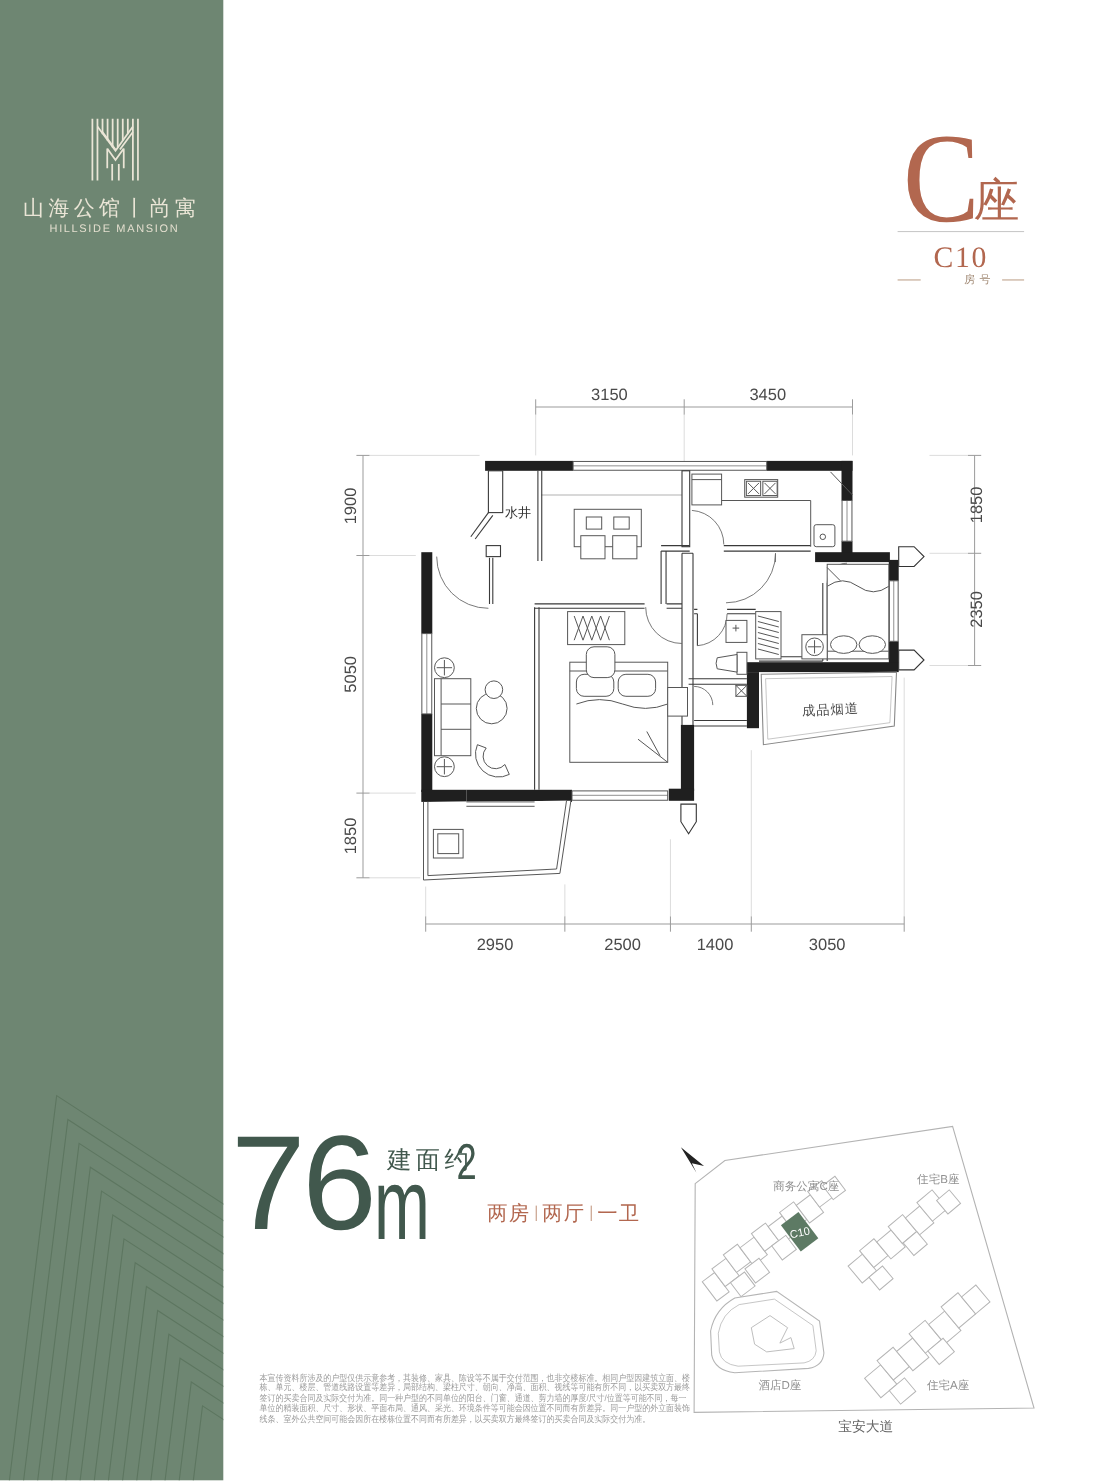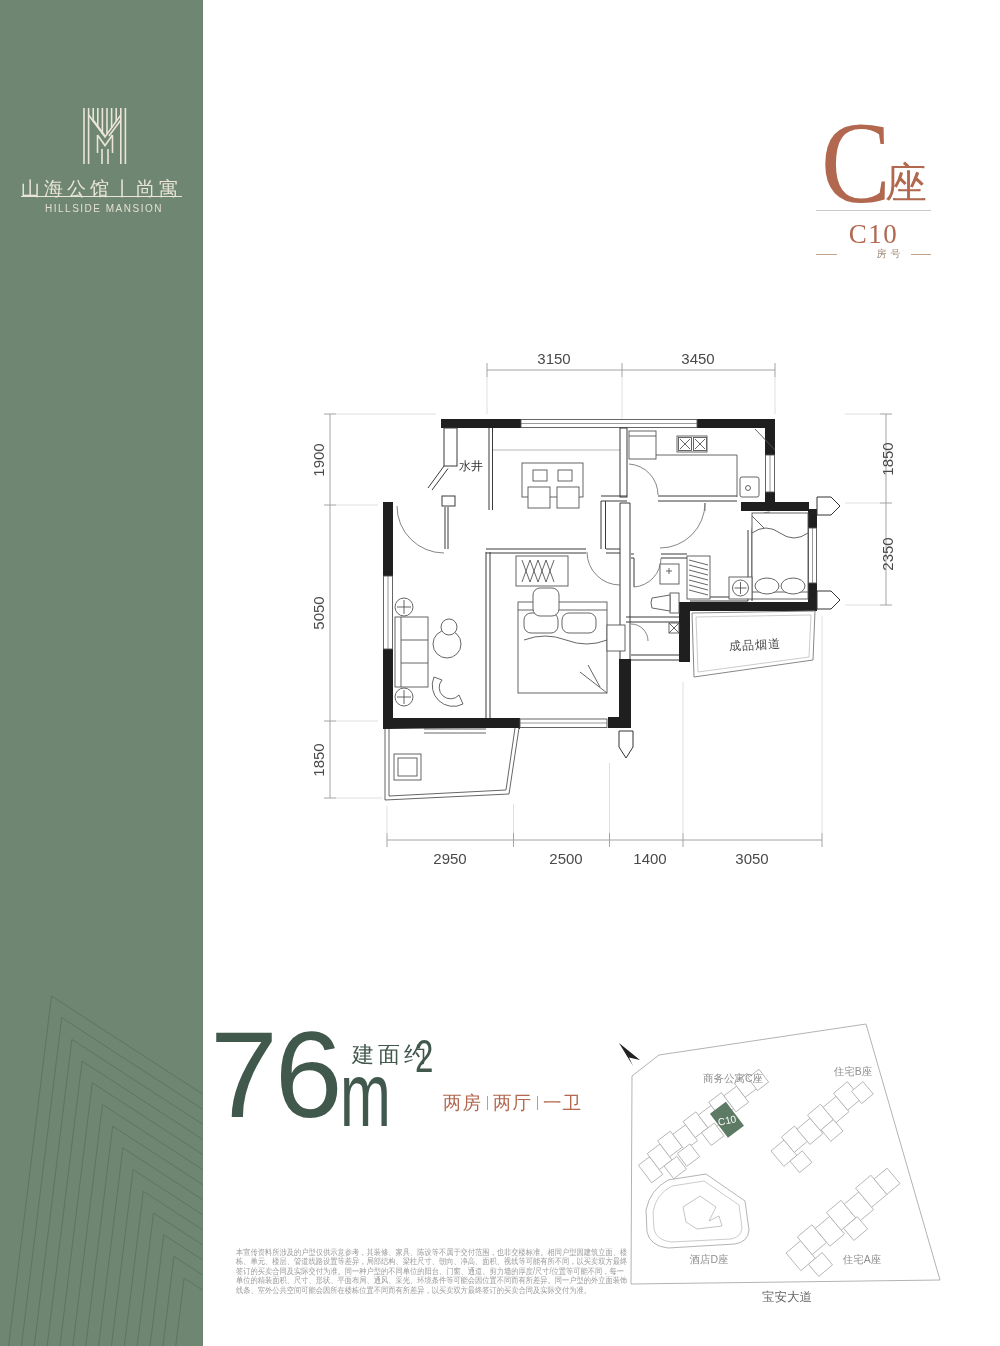--- a/index.html
+++ b/index.html
@@ -1,20 +1,20 @@
 <!DOCTYPE html>
 <html><head>
 <meta charset="utf-8">
 <style>
   html,body{margin:0;padding:0;}
   body{width:1000px;height:1346px;background:#fff;position:relative;overflow:hidden;
        font-family:"Liberation Sans",sans-serif;}
   .abs{position:absolute;}
   #band{left:0;top:0;width:203px;height:1346px;background:#6e8672;overflow:hidden;}
-  #brand{left:0;top:176px;width:203px;text-align:center;color:#eae5d6;font-size:19px;letter-spacing:4px;text-decoration:underline;}
+  #brand{left:0;top:176px;width:203px;text-align:center;color:#eae5d6;font-size:19px;letter-spacing:4px;}
   #brandEn{left:0;top:203px;width:208px;text-align:center;color:#e4dfcf;font-size:10px;letter-spacing:1.5px;}
   .terra{color:#b2674f;}
   #bigC{left:821px;top:105px;font-size:116px;line-height:1;font-family:"Liberation Serif",serif;transform:scaleX(0.9);transform-origin:left top;}
   #zuo{left:885px;top:162px;font-size:42px;line-height:1;font-family:"Liberation Serif",serif;}
   #hline1{left:816px;top:210px;width:115px;height:1px;background:#c9c9c9;}
   #c10{left:816px;top:219px;width:115px;text-align:center;font-size:27px;letter-spacing:1.5px;font-family:"Liberation Serif",serif;}
   #fanghao{left:816px;top:247px;width:115px;display:flex;align-items:center;}
   #fanghao .ln{flex:1;height:1px;background:#c0a48e;}
   #fanghao .t{font-size:10px;color:#a08873;letter-spacing:4px;padding:0 6px;margin-left:34px;}
   .dgreen{color:#41584d;}

